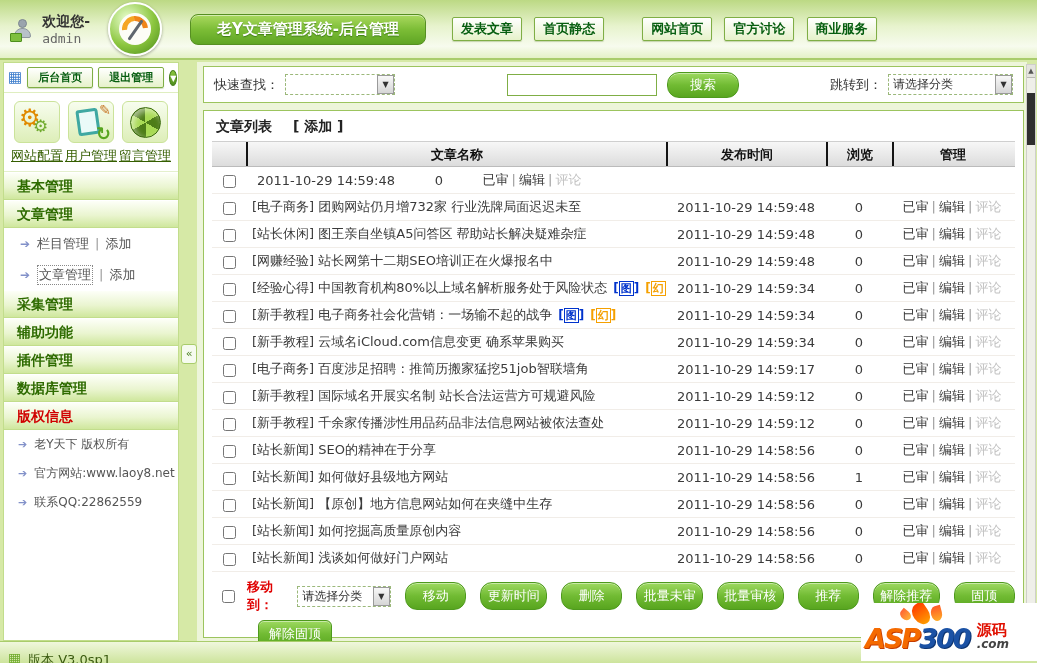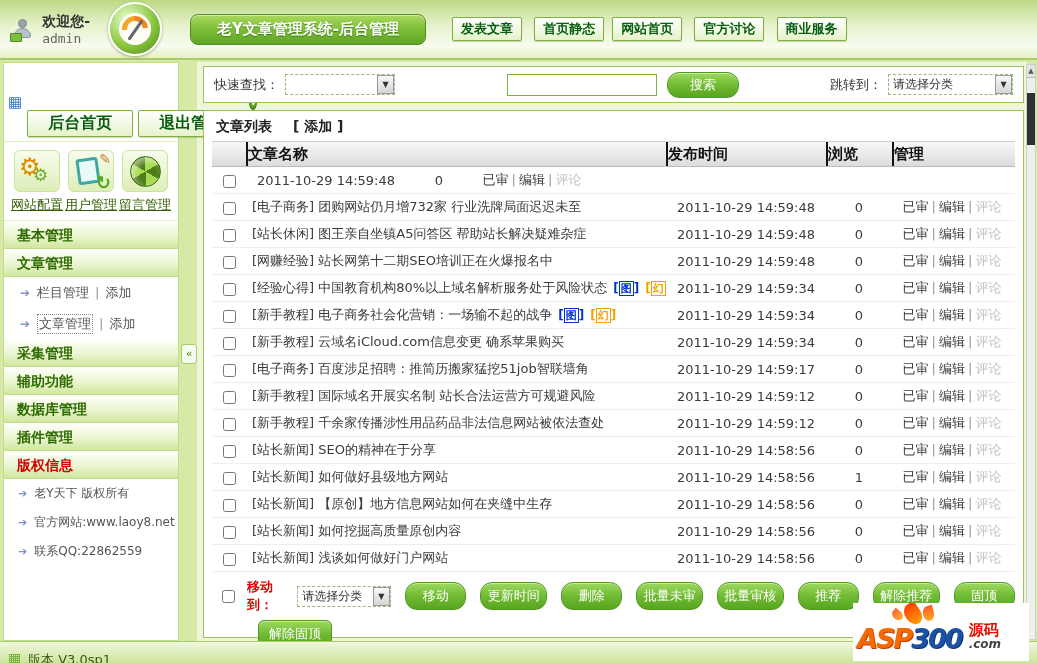--- a/index.html
+++ b/index.html
@@ -26,27 +26,27 @@
     border:5px solid transparent; border-top-color:#f08519; border-left-color:#f5a623; transform:rotate(40deg); }
   .logo .needle { position:absolute; left:24px; top:14px; width:3px; height:24px; background:#5f666d; transform:rotate(35deg); border-radius:2px; }
   .title-pill { margin-left:28px; padding:5px 26px; border-radius:8px; font-size:15px; font-weight:bold; color:#fff;
     background:linear-gradient(180deg,#aad95f 0%,#7cbd36 50%,#5fa524 100%);
     border:1px solid #568f22; text-shadow:0 1px 1px rgba(20,80,0,.55);
     box-shadow:inset 0 1px 0 rgba(255,255,255,.5); white-space:nowrap; }
   .nav-btn { display:inline-block; padding:2px 8px; margin-right:8px; font-size:13px; font-weight:bold; color:#075e10;
     background:linear-gradient(180deg,#ffffff,#e6f2ca); border:1px solid #7fae45; border-radius:2px;
     box-shadow:0 1px 1px rgba(90,130,40,.3); cursor:pointer; white-space:nowrap; }
   .nav-group1 { margin-left:26px; }
-  .nav-group2 { }
+  .nav-group2 { margin-left:30px; }
 
   
   .sidebar { position:absolute; left:3px; top:62px; width:176px; bottom:22px; background:#fff; border:1px solid #c2dd8c; }
   .sb-top { display:flex; align-items:center; gap:5px; padding:4px 4px; border-bottom:1px solid #dfeec0; }
   .grid-ico { color:#3b7ccc; font-size:15px; line-height:15px; }
-  .sb-top .nav-btn { margin-right:0; padding:2px 20px; font-size:16px;margin-top:43px; }
+  .sb-top .nav-btn { margin-right:0; padding:2px 10px; font-size:11px; }
   .down-ico { width:16px; height:16px; border-radius:50%; background:linear-gradient(180deg,#8cc63f,#4e8f1d);
     color:#fff; font-size:8px; line-height:16px; text-align:center; border:1px solid #417a16; }
   .shortcuts { display:flex; justify-content:space-between; padding:8px 6px 6px 6px; border-bottom:1px solid #e4f0cc; }
   .shortcut { width:54px; text-align:center; cursor:pointer; }
   .sc-iconbox { width:46px; height:42px; margin:0 auto; border:1px solid #cbe39a; border-radius:6px;
     background:linear-gradient(180deg,#f7fdee,#ddeeb8); position:relative; overflow:hidden; }
   .gear1 { position:absolute; left:4px; top:2px; font-size:24px; color:#e08a00; }
   .gear2 { position:absolute; left:18px; top:14px; font-size:17px; color:#6faa2c; }
   .clipboard { position:absolute; left:8px; top:7px; width:22px; height:26px; background:#eafaf8; border:3px solid #3fa8a2; border-radius:3px; transform:rotate(-8deg); }
   .pencil { position:absolute; right:2px; top:0px; font-size:14px; color:#c77828; }
@@ -85,21 +85,21 @@
     border:1px solid #4e9a1d; border-radius:12px; box-shadow:inset 0 1px 0 rgba(255,255,255,.45); white-space:nowrap; }
   .search-btn { margin-left:10px; padding:3px 22px; }
   .jump-label { margin-left:auto; }
   .sel-jump { width:125px; margin-left:6px; }
 
   .listpanel { position:absolute; left:203px; top:110px; width:821px; height:528px; background:#fff; border:1px solid #9cc45e; }
   .list-title { padding:7px 12px 5px 12px; font-size:14px; font-weight:bold; color:#222; }
   .list-add { margin-left:16px; cursor:pointer;margin-top:44px; }
   .tbl { margin:0 8px; }
   .thead { display:flex; height:26px; background:linear-gradient(180deg,#f7f7f7,#dcdcdc); border-top:1px solid #cfcfcf; border-bottom:1px solid #bbb; }
-  .th { font-weight:bold; font-size:15px; color:#111; text-align:left; line-height:25px; }
+  .th { font-weight:bold; font-size:13px; color:#111; text-align:center; line-height:25px; }
   .th + .th { border-left:2px solid #141414; }
   .col-cb { width:34px; flex-shrink:0; }
   .col-name { width:420px; flex-shrink:0; }
   .col-time { width:160px; flex-shrink:0; }
   .col-views { width:66px; flex-shrink:0; }
   .col-manage { width:120px; flex-shrink:0; }
   .trow { display:flex; height:27px; align-items:center; border-bottom:1px solid #f1ede8; font-size:13px; color:#3a3a3a; }
   .td { overflow:hidden; white-space:nowrap; }
   .td.col-cb { text-align:center; }
   .td.col-name { padding-left:6px; }
@@ -125,21 +125,21 @@
   
   .bottomstrip { position:absolute; left:0; bottom:0; width:1037px; height:22px;
     background:linear-gradient(180deg,#f0f7dd,#cde49c); border-top:1px solid #a9cc6b; overflow:hidden; }
   .version { position:absolute; left:28px; top:9px; font-size:13px; color:#3a5a10; white-space:nowrap; }
   .version-ico { position:absolute; left:8px; top:8px; color:#6faa2c; font-size:14px; }
 
   .vscroll { position:absolute; right:1px; top:64px; width:10px; height:576px; background:#efefe9; border:1px solid #cfcfc9; }
   .vs-up { height:13px; background:#e4e4de; border-bottom:1px solid #b9b9b3; font-size:7px; color:#555; text-align:center; line-height:12px; cursor:pointer; }
   .vs-thumb { position:absolute; left:0; top:28px; width:8px; height:52px; background:#2f2f2f; cursor:grab; }
 
-  .watermark { position:absolute; right:8px; bottom:2px; width:176px; height:58px; background:#fff; z-index:50; overflow:hidden;margin-top:20px; }
+  .watermark { position:absolute; right:0px; bottom:2px; width:176px; height:58px; background:#fff; z-index:50; overflow:hidden;margin-top:20px; }
   .flame { position:absolute; left:52px; top:0px; width:16px; height:22px; background:linear-gradient(180deg,#ff3c00,#ff9d00);
     border-radius:50% 0 50% 50%; transform:rotate(-35deg); }
   .flame.f2 { left:70px; top:3px; width:11px; height:15px; opacity:.85; transform:rotate(-15deg); }
   .flame.f3 { left:40px; top:6px; width:9px; height:12px; opacity:.8; transform:rotate(-50deg); }
   .wm-row { position:absolute; left:4px; top:20px; white-space:nowrap; }
   .wm-asp { font-style:italic; font-weight:bold; font-size:27px; color:#f56a00; text-shadow:1px 1px 0 #c43c00; letter-spacing:-2px; }
   .wm-300 { font-style:italic; font-weight:bold; font-size:27px; color:#1b52a5; text-shadow:1px 1px 0 #0d3470; letter-spacing:-2px; }
   .wm-side { display:inline-block; vertical-align:top; margin-left:3px; line-height:1; }
   .wm-ym { display:block; color:#e01000; font-weight:bold; font-size:15px; }
   .wm-com { display:block; color:#444; font-weight:bold; font-size:12px; font-style:italic; }
@@ -217,22 +217,22 @@
   </div>
   <div class="sub-item">
     <span class="sub-arrow">➔</span>
     <span class="focus-dotted">文章管理</span>
     <span class="sub-sep">|</span>
     <span>添加</span>
   </div>
 
   <div class="menu-bar">采集管理</div>
   <div class="menu-bar">辅助功能</div>
+  <div class="menu-bar">插件管理</div>
   <div class="menu-bar">数据库管理</div>
-  <div class="menu-bar">插件管理</div>
 
   <div class="menu-bar red">版权信息</div>
   <div class="cr-item">
     <span class="sub-arrow">➔</span>
     <span>老Y天下 版权所有</span>
   </div>
   <div class="cr-item">
     <span class="sub-arrow">➔</span>
     <span>官方网站:www.laoy8.net</span>
   </div>

